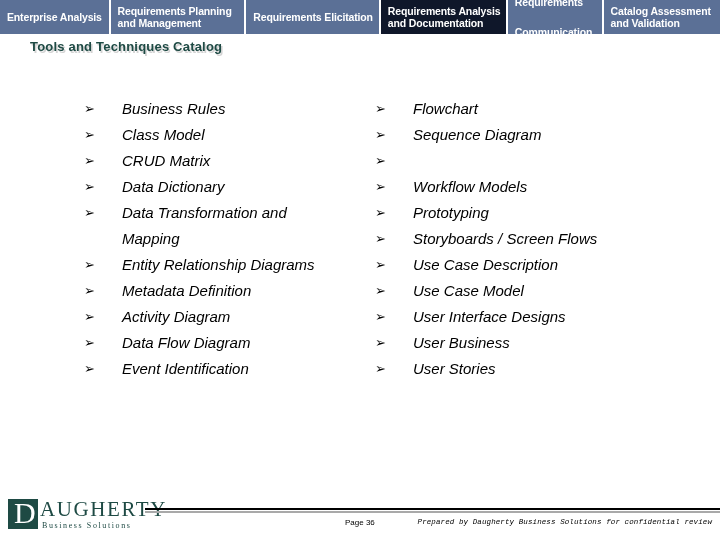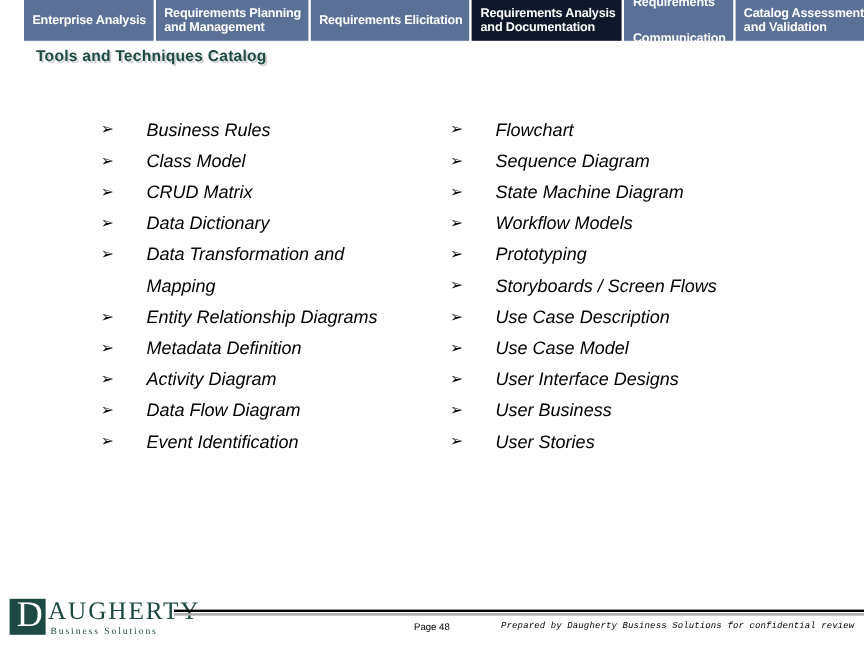--- a/index.html
+++ b/index.html
@@ -42,21 +42,21 @@
     letter-spacing: -0.15px;
     text-shadow: 0 0 0 rgba(0,0,0,0);
   }
   .tab:last-child { margin-right: 0; }
   .tab.active {
     background: #0f172a;
   }
   .tab .tab-line { display: block; white-space: nowrap; }
 
   
-  #tab-0 { width: 110px; margin-left: 20px; }
+  #tab-0 { width: 110px; }
   #tab-1 { width: 135px; }
   #tab-2 { width: 135px; align-items: flex-end; }
   #tab-3 { width: 125px; }
   #tab-4 { width: 95px; gap: 18px; }
   #tab-5 { width: 118px; }
 
   
   #title-block {
     position: absolute;
     left: 30px;
@@ -294,21 +294,20 @@
     <div class="bullet-item">
       <span class="bullet-marker">➢</span>
       <span class="bullet-text">Flowchart</span>
     </div>
     <div class="bullet-item">
       <span class="bullet-marker">➢</span>
       <span class="bullet-text">Sequence Diagram</span>
     </div>
     <div class="bullet-item">
       <span class="bullet-marker">➢</span>
-      <span class="bullet-text">State Machine Diagram</span>
     </div>
     <div class="bullet-item">
       <span class="bullet-marker">➢</span>
       <span class="bullet-text">Workflow Models</span>
     </div>
     <div class="bullet-item">
       <span class="bullet-marker">➢</span>
       <span class="bullet-text">Prototyping</span>
     </div>
     <div class="bullet-item">
@@ -349,14 +348,14 @@
       <span id="logo-name">AUGHERTY</span>
       <span id="logo-tagline">Business Solutions</span>
     </div>
   </div>
 
   <div id="rule-thick"></div>
   <div id="rule-thin"></div>
 
 </div>
 
-<div id="page-number">Page 48</div>
+<div id="page-number">Page 36</div>
 <div id="confidential-note">Prepared by Daugherty Business Solutions for confidential review</div>
 
 </body></html>

